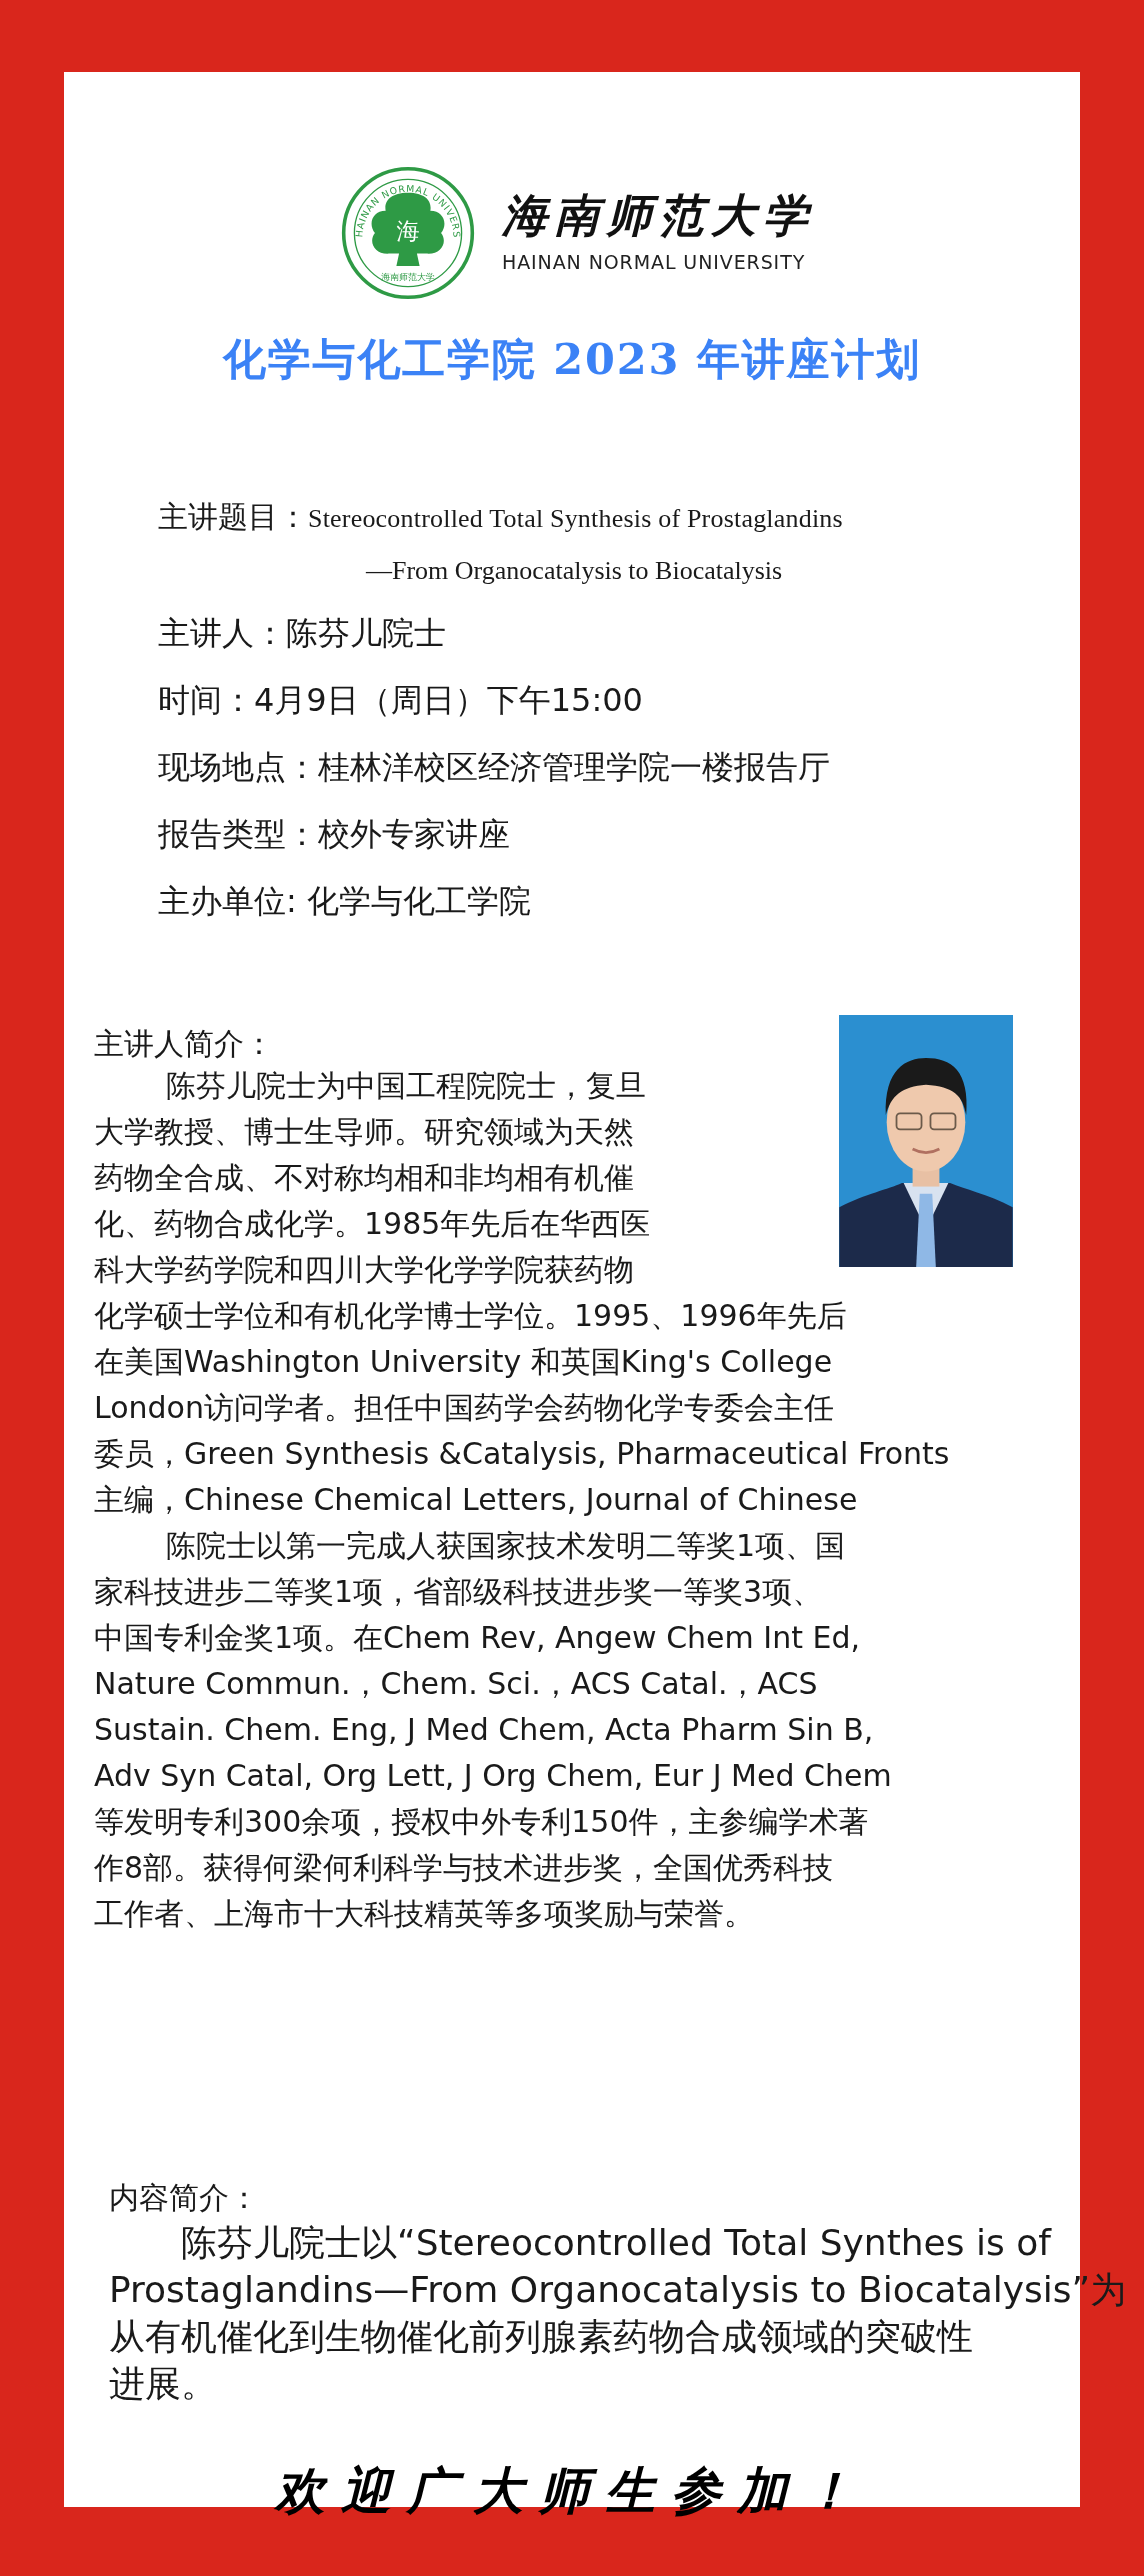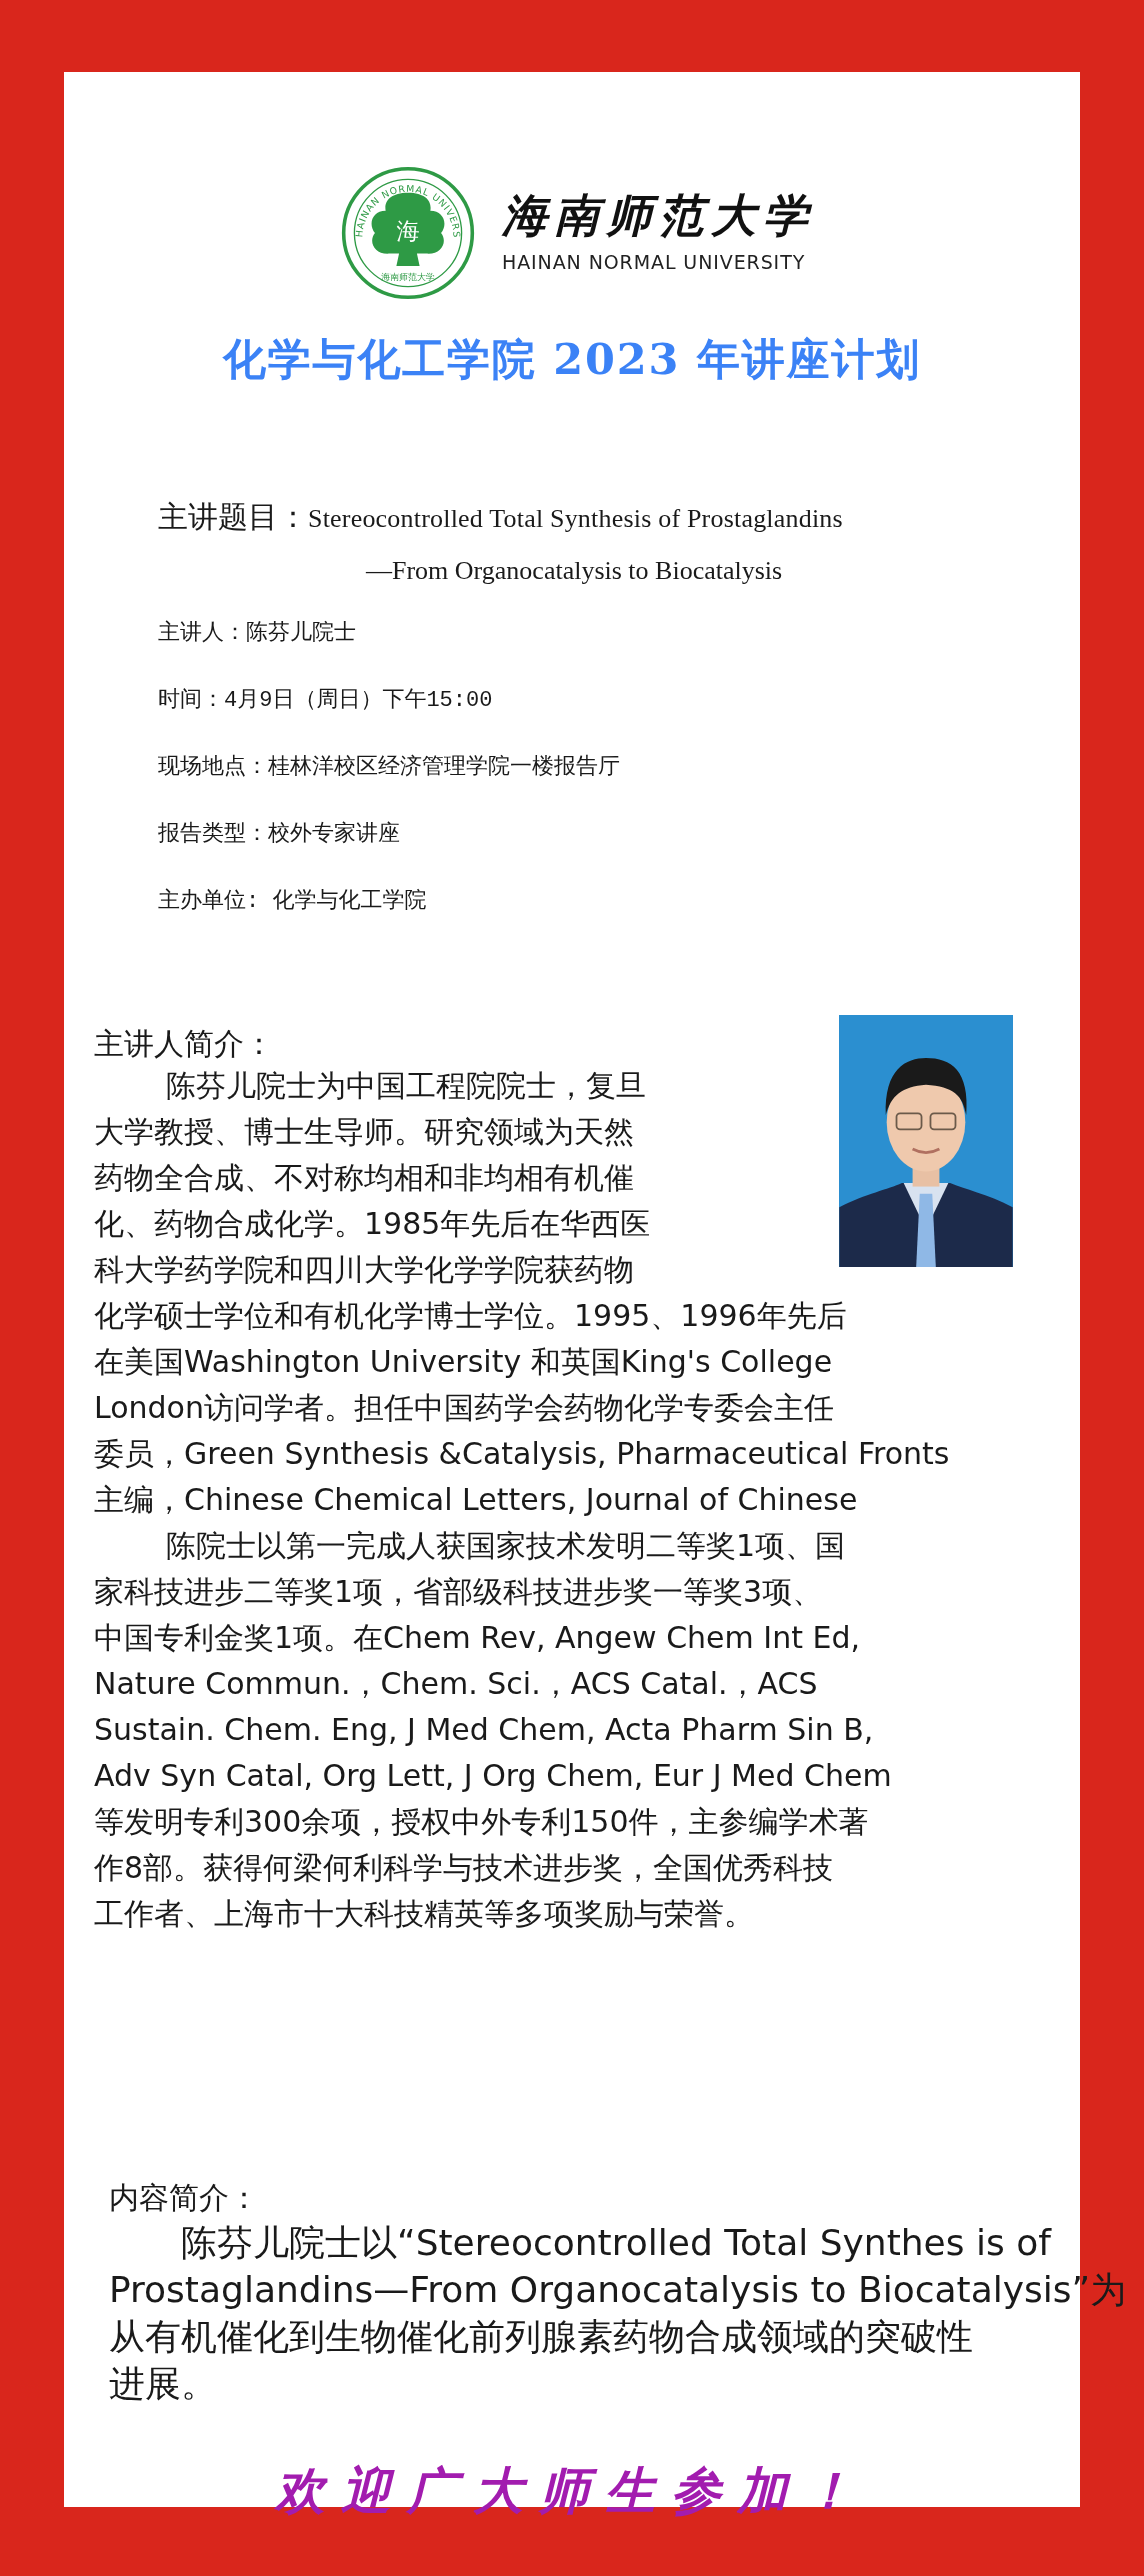--- a/index.html
+++ b/index.html
@@ -19,21 +19,21 @@
   }
   .logo-en {
     position: absolute; left: 161px; top: 85px; font-family: "DejaVu Sans", sans-serif;
     font-size: 19px; letter-spacing: 0.9px; color: #222;
   }
   .main-title {
     position: absolute; left: 0; width: 100%; top: 259px; text-align: center;
     font-family: "DejaVu Serif", serif; font-weight: bold; font-size: 43px; color: #3b82f6; letter-spacing: 1.8px;
   }
   .info { position: absolute; left: 94px; top: 420px; width: 894px; }
-  .info-row { font-size: 22px; line-height: 67px; height: 67px; white-space: nowrap; font-family: Liberation Mono, monospace; }
+  .info-row { font-size: 32px; line-height: 67px; height: 67px; white-space: nowrap; }
   .info-row .lbl { font-weight: normal; }
   .topic-row { font-size: 30px; line-height: 50px; height: 54px; white-space: nowrap; }
   .topic-row .en { font-family: "Liberation Serif", serif; font-size: 26px; letter-spacing: 0.2px; }
   .topic-row2 { padding-left: 208px; font-family: "Liberation Serif", serif; font-size: 26px; line-height: 50px; height: 54px; }
   .section-h { position: absolute; font-size: 30px; margin-top: 44px; }
   .bio-h { left: 30px; top: 908px; }
   .photo {
     position: absolute; left: 775px; top: 943px; width: 174px; height: 252px; overflow: hidden;
     background: #2b8fd0;
   }
@@ -45,21 +45,21 @@
   .indent { padding-left: 72px; }
   .content-h { left: 45px; top: 2062px; }
   .content {
     position: absolute; left: 45px; top: 2147px; width: 948px;
     font-size: 36px; line-height: 47px;
   }
   .content .line { display: block; white-space: nowrap; }
   .welcome {
     position: absolute; left: 0; width: 100%; top: 2386px; text-align: center;
     font-family: "DejaVu Serif", serif; font-style: italic; font-weight: bold; font-size: 50px;
-    letter-spacing: 16px; color: #a21caf;
+    letter-spacing: 16px; color: #000000;
   }
 </style>
 </head>
 <body>
 
 <div class="poster">
 
   <div class="logo-row">
     <svg class="seal" viewBox="0 0 150 150">
       <circle cx="75" cy="75" r="72" fill="#fff" stroke="#2e9a45" stroke-width="4"></circle>

